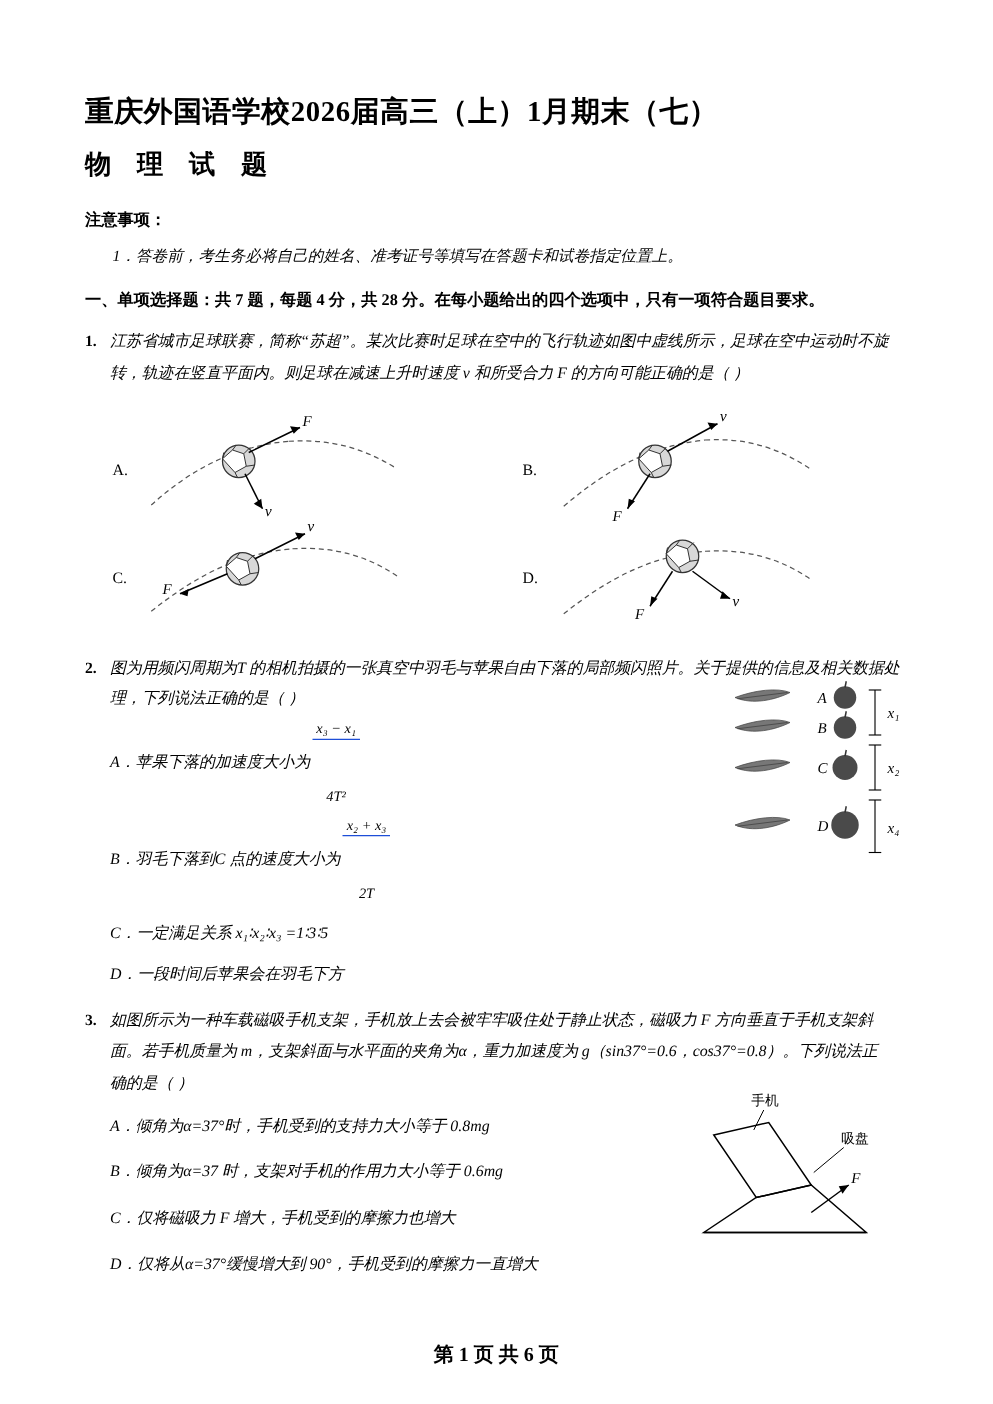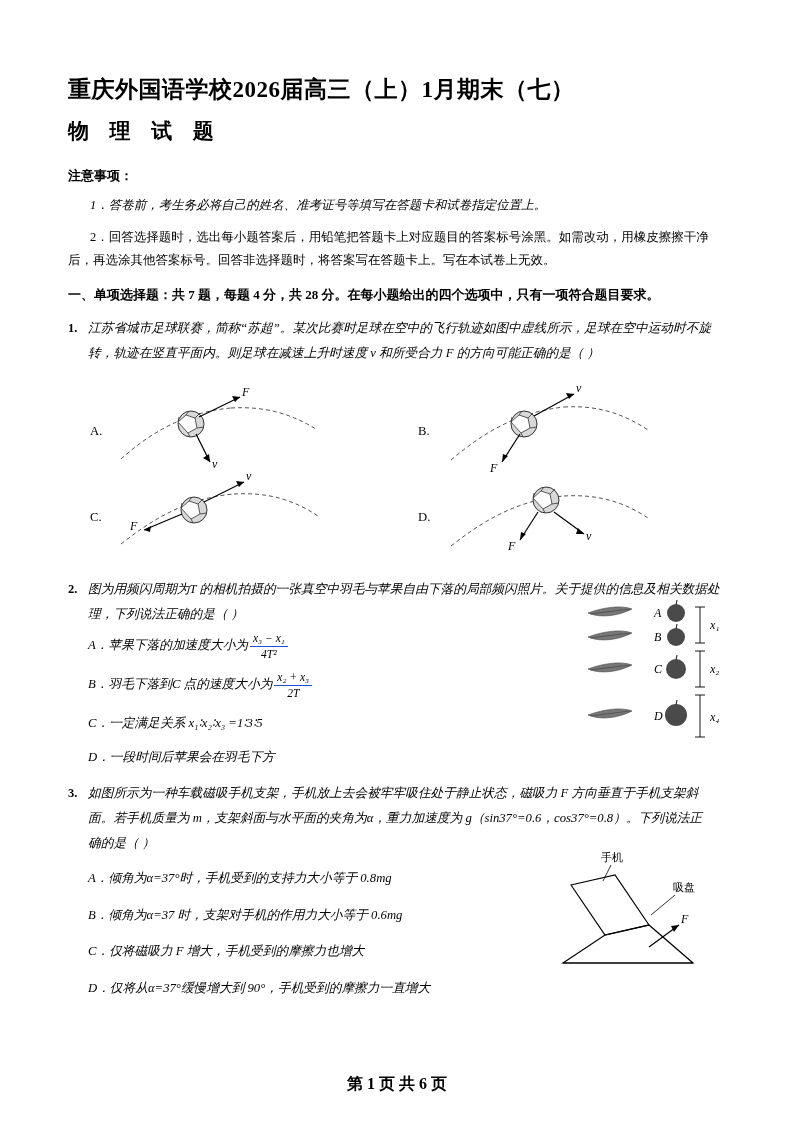--- a/index.html
+++ b/index.html
@@ -96,20 +96,21 @@
     margin: 0 2px;
   }
   .frac .num {
     display: block;
     border-bottom: 1px solid #1d4ed8;
     padding: 0 3px;
   }
   .frac .den {
     display: block;
     padding: 0 3px;
+    margin-top: 39px;
   }
   .choices-figs {
     position: relative;
     height: 195px;
     margin-top: 4px;
   }
   .choice-label {
     position: absolute;
     font-size: 12.7px;
   }
@@ -155,23 +156,20 @@
 
 <div class="page">
   <div class="inner">
 
     <div class="title">重庆外国语学校2026届高三（上）1月期末（七）</div>
     <div class="subtitle">物 理 试 题</div>
 
     <div class="notice-title">注意事项：</div>
     <div class="notice-item" style="text-indent:22px;font-style:italic;">
       <span>1．答卷前，考生务必将自己的姓名、准考证号等填写在答题卡和试卷指定位置上。</span>
-    </div>
-    <div class="notice-item">
-      <span>2．回答选择题时，选出每小题答案后，用铅笔把答题卡上对应题目的答案标号涂黑。如需改动，用橡皮擦擦干净后，再选涂其他答案标号。回答非选择题时，将答案写在答题卡上。写在本试卷上无效。</span>
     </div>
 
     <div class="section-head">一、单项选择题：共 7 题，每题 4 分，共 28 分。在每小题给出的四个选项中，只有一项符合题目要求。</div>
 
     <div class="q">
       <div class="qnum">1.</div>
       <div class="qbody">江苏省城市足球联赛，简称“苏超”。某次比赛时足球在空中的飞行轨迹如图中虚线所示，足球在空中运动时不旋转，轨迹在竖直平面内。则足球在减速上升时速度 v 和所受合力 F 的方向可能正确的是（      ）</div>
     </div>
 
     <div class="choices-figs">

